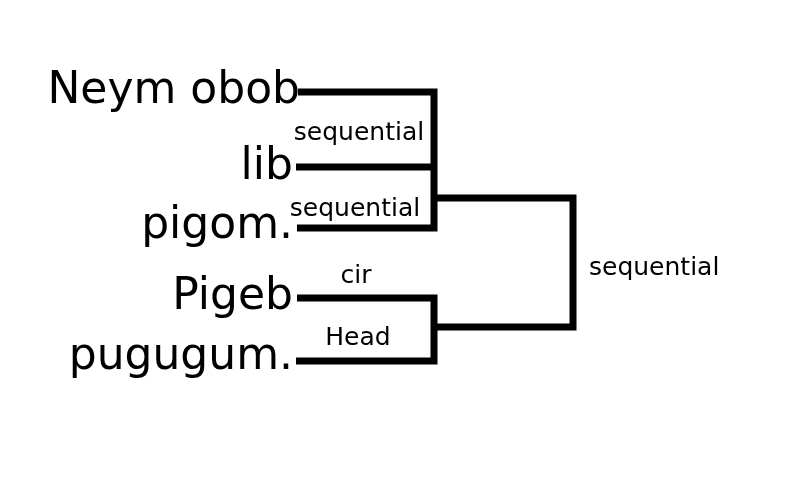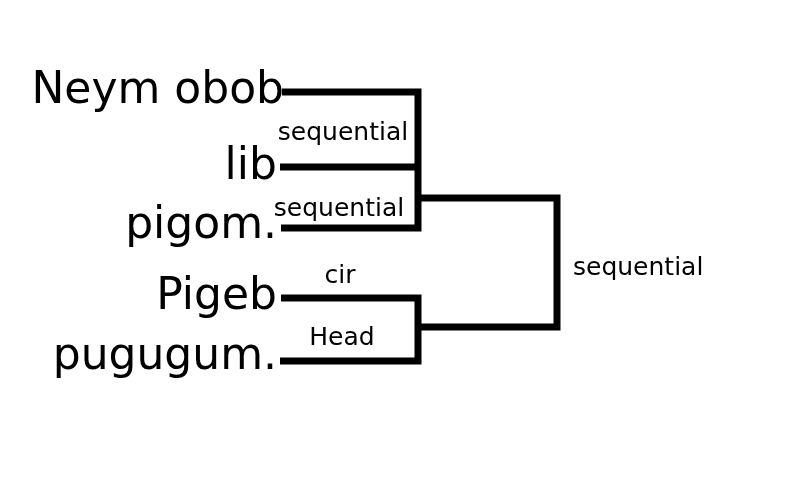--- a/index.html
+++ b/index.html
@@ -9,20 +9,21 @@
     width: 800px;
     height: 482px;
     overflow: hidden;
     font-family: "DejaVu Sans", sans-serif;
   }
   .stage {
     position: relative;
     width: 756px;
     height: 482px;
     background: #ffffff;
+    margin-left: 16px;
   }
   svg text {
     fill: #000000;
   }
   .leaf-label {
     font-size: 44px;
     font-family: "DejaVu Sans", sans-serif;
   }
   .edge-label {
     font-size: 25px;

